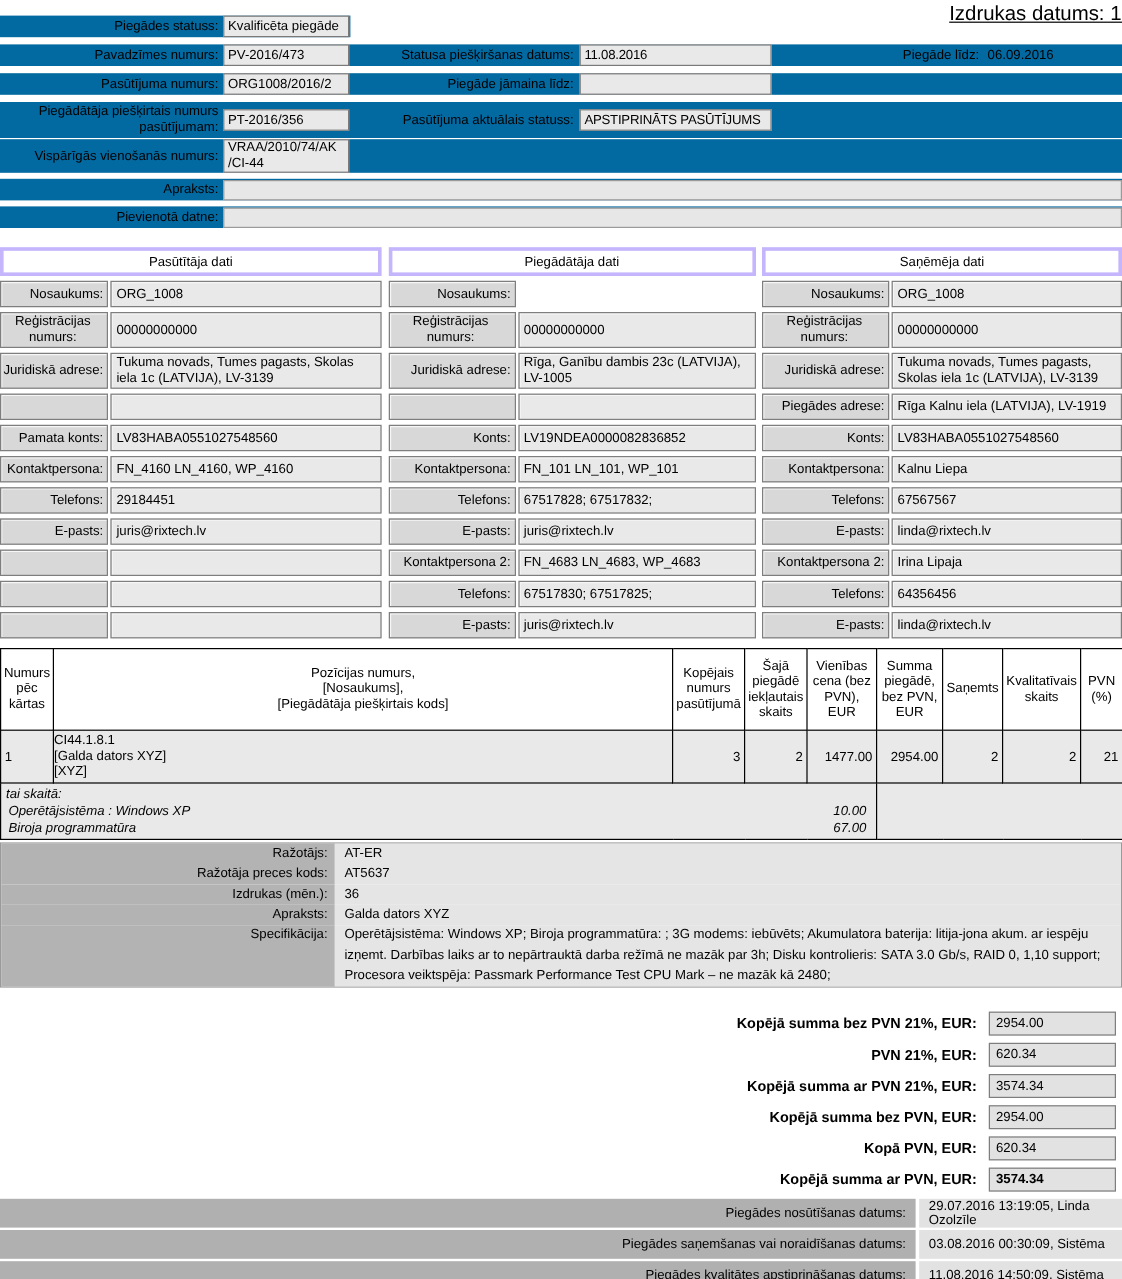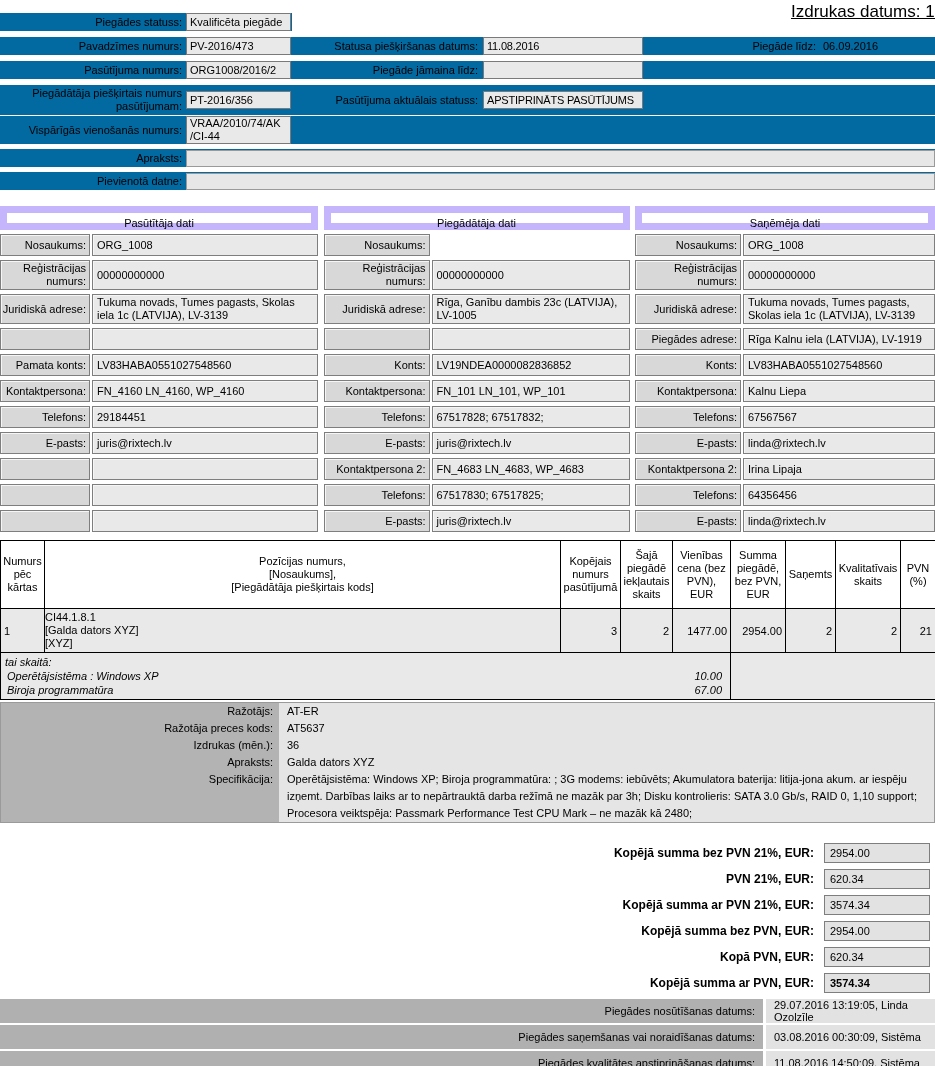--- a/index.html
+++ b/index.html
@@ -25,23 +25,23 @@
   .w160 { width:160px; margin-left:2px; letter-spacing:-0.2px; }
   .boxtall { height:28px; line-height:13px; }
   .center-self { align-self:center; }
   .fval-plain { margin-left:7px; }
   .fbar { flex:1; background:#e7e7e7; border:1px solid #9a9a9a; height:17px; }
 
   
   .parties { display:flex; justify-content:space-between; }
   .pcol { display:flex; flex-direction:column; }
   .pc1 { width:318px; } .pc2 { width:306px; } .pc3 { width:300px; }
-  .phead { border:7px solid #c4b5fd; background:#fff; text-align:center; height:24px; line-height:20px; margin-bottom:4px; }
+  .phead { border:3px solid #c4b5fd; background:#fff; text-align:center; height:24px; line-height:20px; margin-bottom:4px; }
   .prow { display:flex; margin-bottom:4px; }
-  .plabel { background:#d8d8d8; border:1px solid #7e7e7e; box-shadow:inset 1px 1px 0 #f6f6f6; display:flex; align-items:center; justify-content:flex-end; text-align:right; padding:1px 3px 1px 1px; line-height:13px; min-height:22px; }
+  .plabel { background:#d8d8d8; border:1px solid #7e7e7e; box-shadow:inset 1px 1px 0 #f6f6f6; display:flex; align-items:center; justify-content:flex-end; text-align:center; padding:1px 3px 1px 1px; line-height:13px; min-height:22px; }
   .pvalue { flex:1; background:#e9e9e9; border:1px solid #7e7e7e; box-shadow:inset 1px 1px 0 #f6f6f6; display:flex; align-items:center; padding:1px 4px; line-height:13px; min-height:22px; margin-left:2px; }
   .pc1 .plabel { width:90px; }
   .pc2 .plabel, .pc3 .plabel { width:106px; }
   .h28 .plabel, .h28 .pvalue { min-height:28px; }
 
   
   .items { border-collapse:collapse; table-layout:fixed; width:935px; margin-top:4px; }
   .items th, .items td { border:1px solid #000; font-weight:normal; font-size:11px; }
   .items th { height:68px; text-align:center; vertical-align:middle; white-space:pre-line; line-height:13px; padding:1px 2px; background:#fff; }
   .items td { background:#e9e9e9; }

